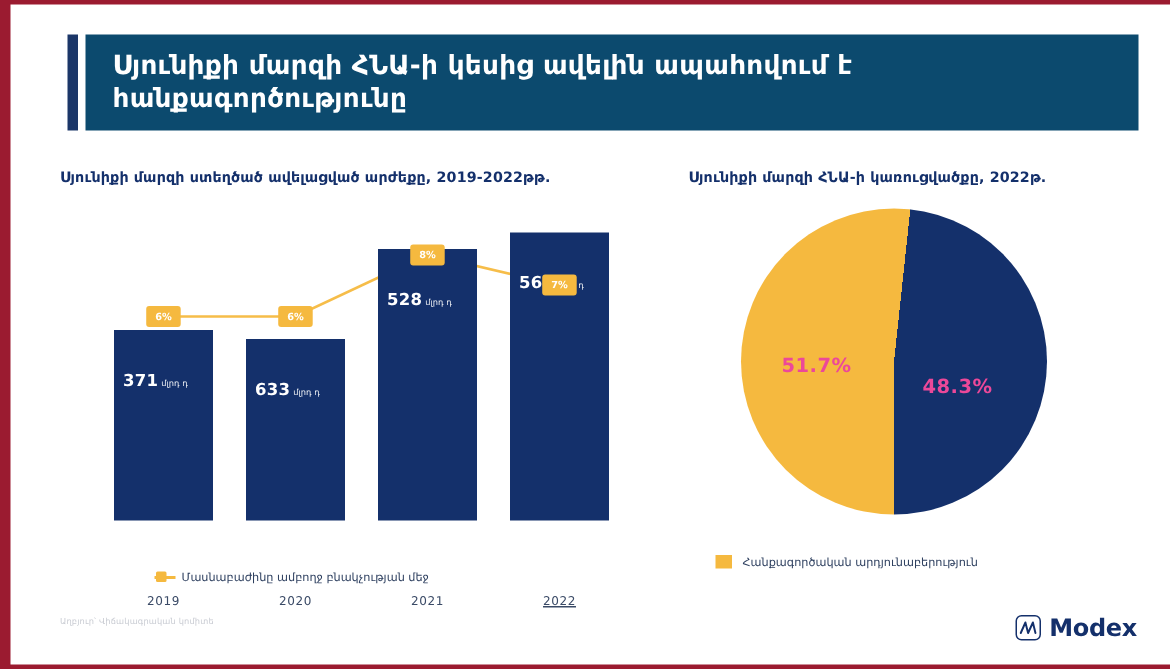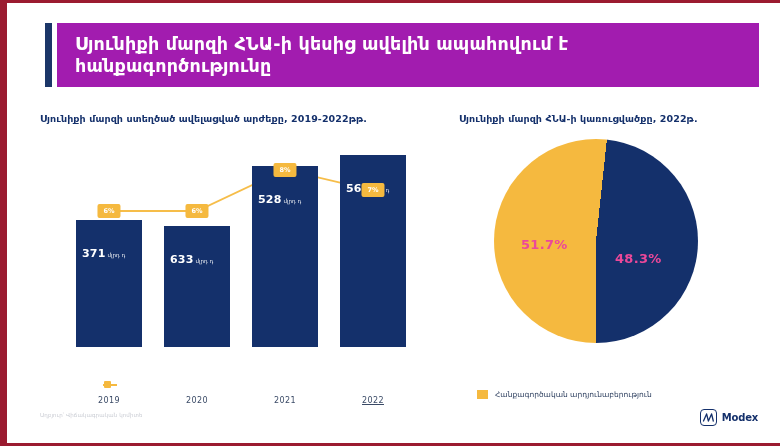--- a/index.html
+++ b/index.html
@@ -36,21 +36,21 @@
   #title-accent {
     width: 7px;
     height: 64px;
     background: #1b3668;
     margin-right: 5px;
     flex: 0 0 auto;
   }
   #title-box {
     flex: 1 1 auto;
     height: 64px;
-    background: #a21caf;
+    background: #0c4a6e;
     display: flex;
     align-items: center;
     padding: 0 0 0 18px;
   }
   #title-text {
     color: #ffffff;
     font-size: 17.5px;
     font-weight: bold;
     line-height: 1.28;
     letter-spacing: 0.2px;
@@ -216,21 +216,21 @@
     font-weight: bold;
     letter-spacing: 0.3px;
   }
   #pie-label-left  { left: 62px;  top: 102px; }
   #pie-label-right { left: 156px; top: 116px; }
 
   
   #pie-legend {
     position: absolute;
     left: 470px;
-    top: 384px;
+    top: 364px;
     width: 250px;
   }
   .legend-swatch-gold {
     width: 11px;
     height: 9px;
     background: #f5b93f;
     margin-right: 7px;
     flex: 0 0 auto;
   }
 
@@ -255,21 +255,21 @@
   #logo-mark {
     width: 17px;
     height: 17px;
     border: 1.6px solid #14306b;
     border-radius: 4px;
     margin-right: 5px;
     position: relative;
     flex: 0 0 auto;
   }
   #logo-text {
-    font-size: 10px;
+    font-size: 16px;
     font-weight: bold;
     color: #14306b;
     letter-spacing: -0.2px;
   }
 </style>
 </head>
 <body>
 
 <div id="slide">
 
@@ -308,20 +308,21 @@
         <div class="axis-label" style="left: 36px;">2019</div>
         <div class="axis-label" style="left: 124px;">2020</div>
         <div class="axis-label" style="left: 212px;">2021</div>
         <div class="axis-label" style="left: 300px; text-decoration: underline;">2022</div>
       </div>
   </div>
 
   <div id="bar-legend">
     <div class="legend-row">
       <span class="legend-swatch-line"></span>
+      <span class="legend-text">Մասնաբաժինը ամբողջ բնակչության մեջ</span>
     </div>
   </div>
 
   <div id="pie-panel">
     <div id="pie" style="background: conic-gradient(from 180deg, rgb(245, 185, 63) 0deg, rgb(245, 185, 63) 186.12deg, rgb(20, 48, 107) 186.12deg, rgb(20, 48, 107) 360deg);"></div>
     <div id="pie-label-left" class="pie-label">51.7%</div>
     <div id="pie-label-right" class="pie-label">48.3%</div>
   </div>
 
   <div id="pie-legend">

